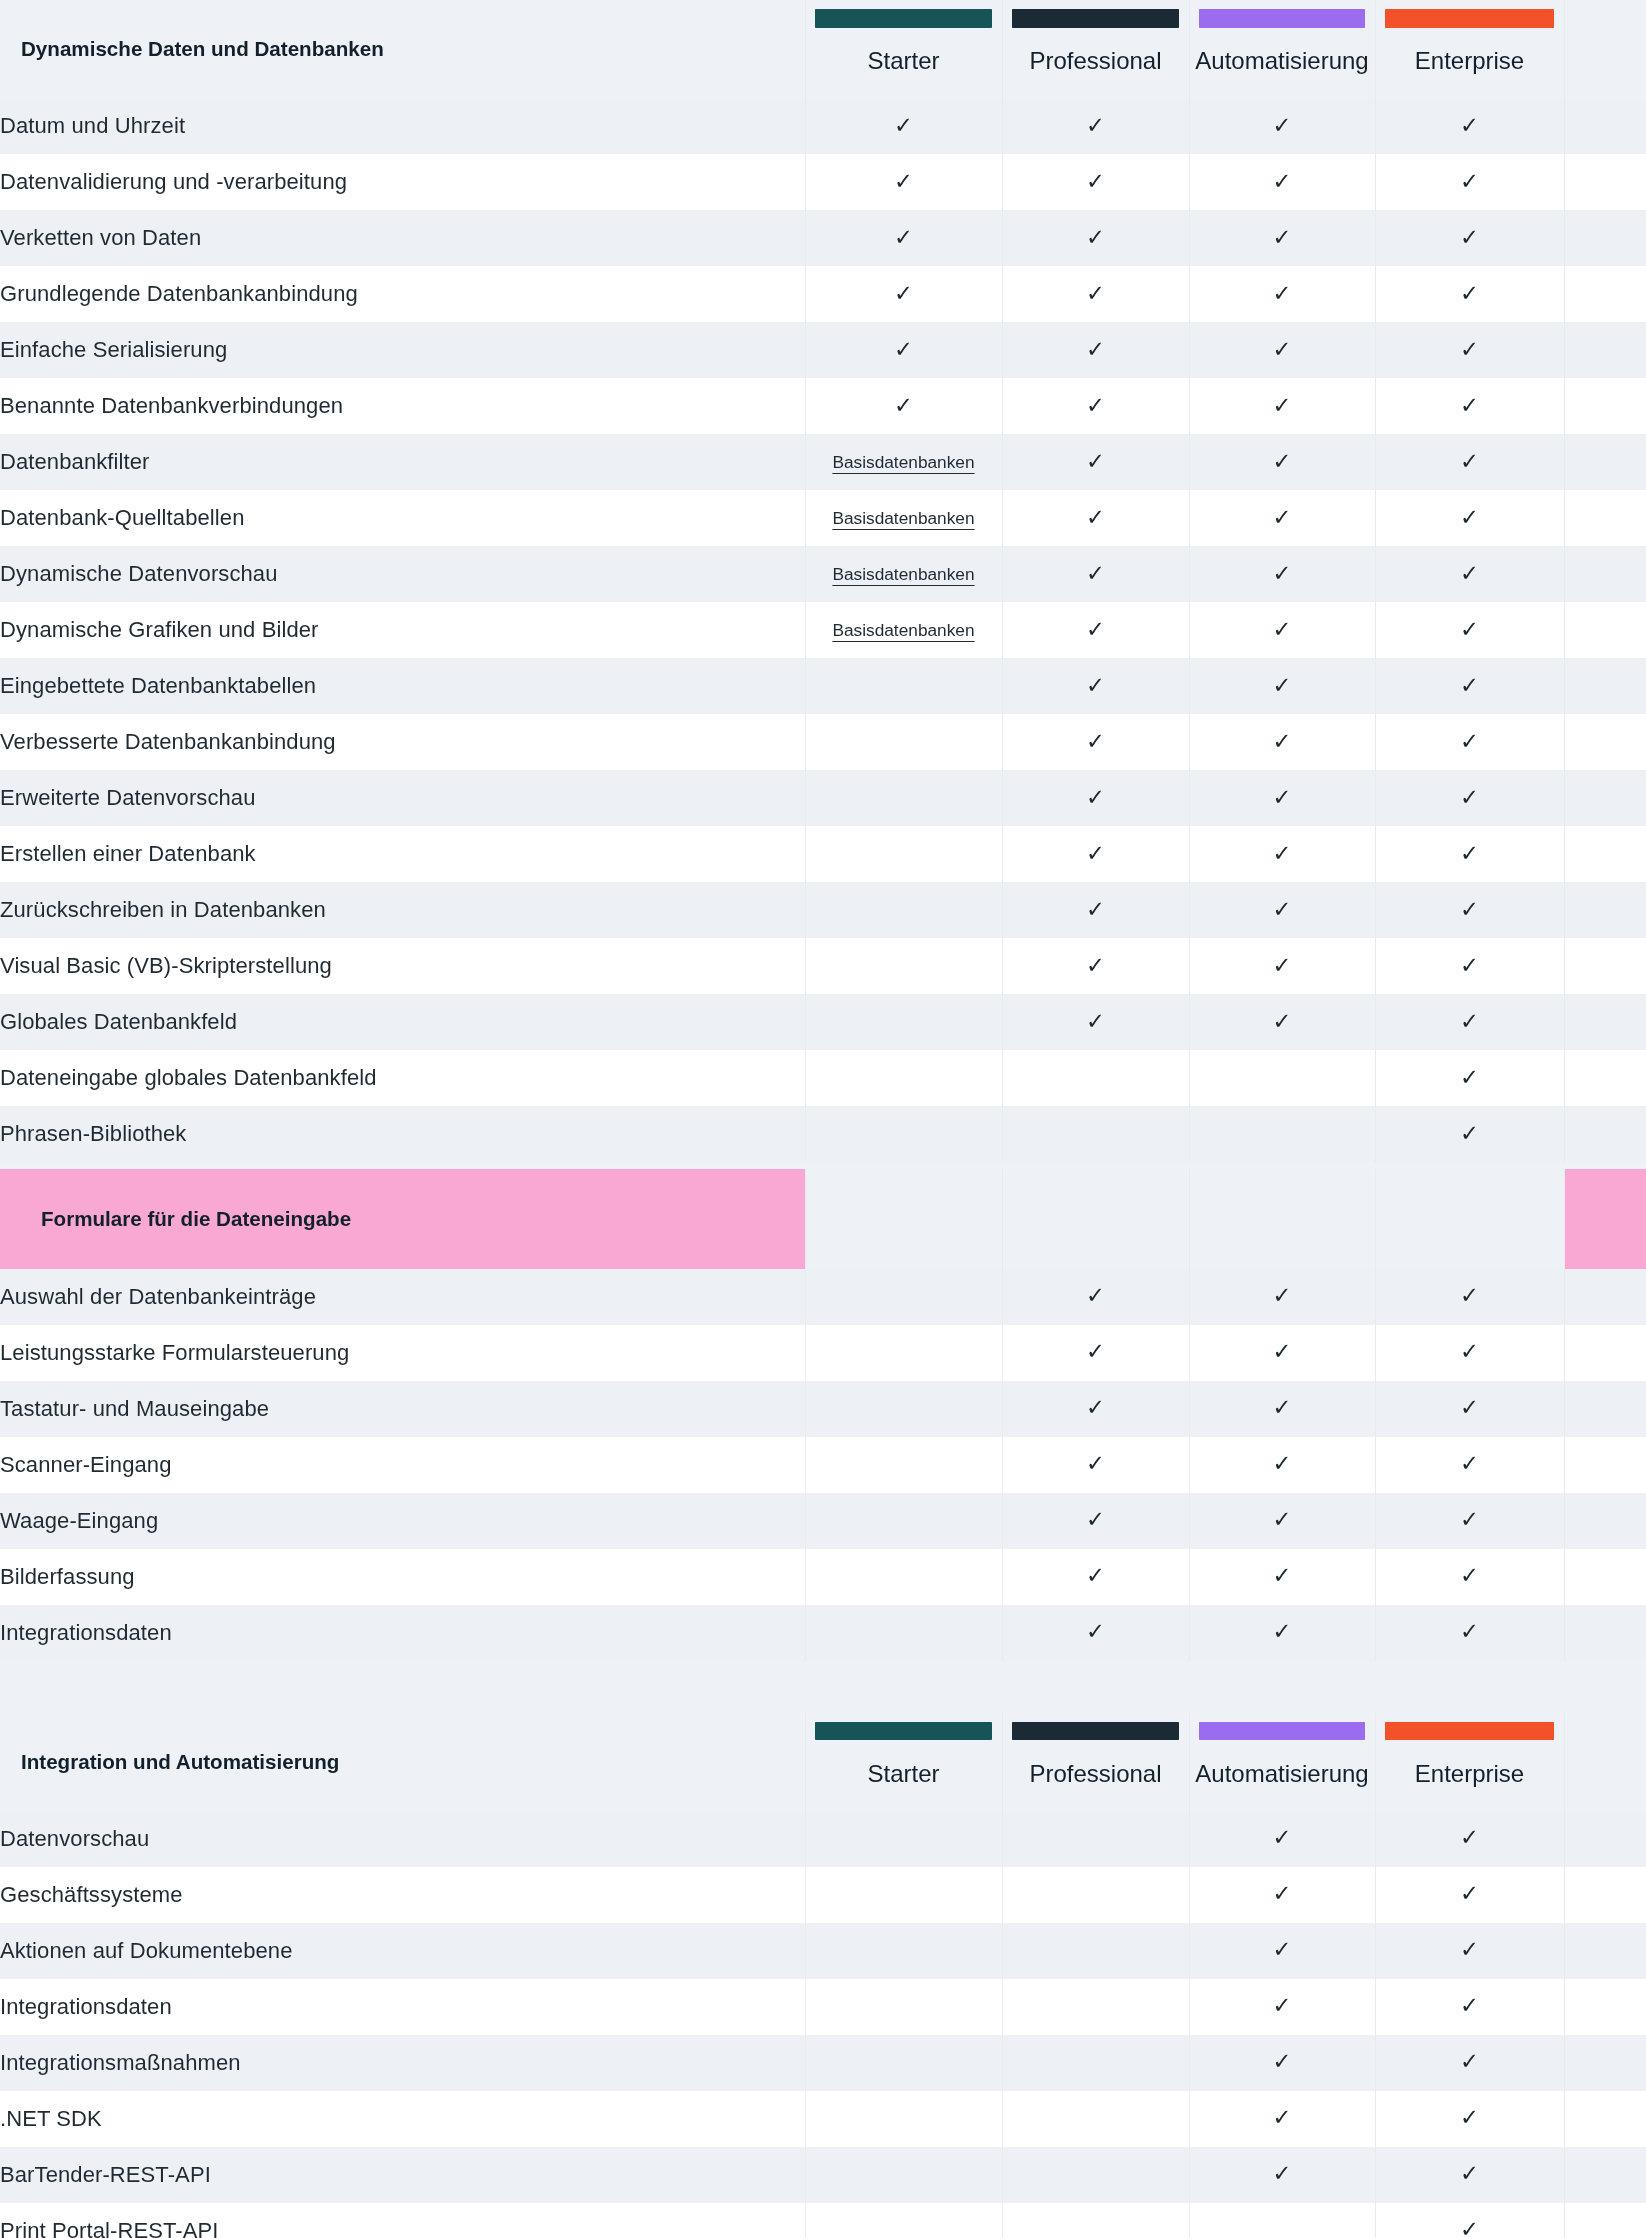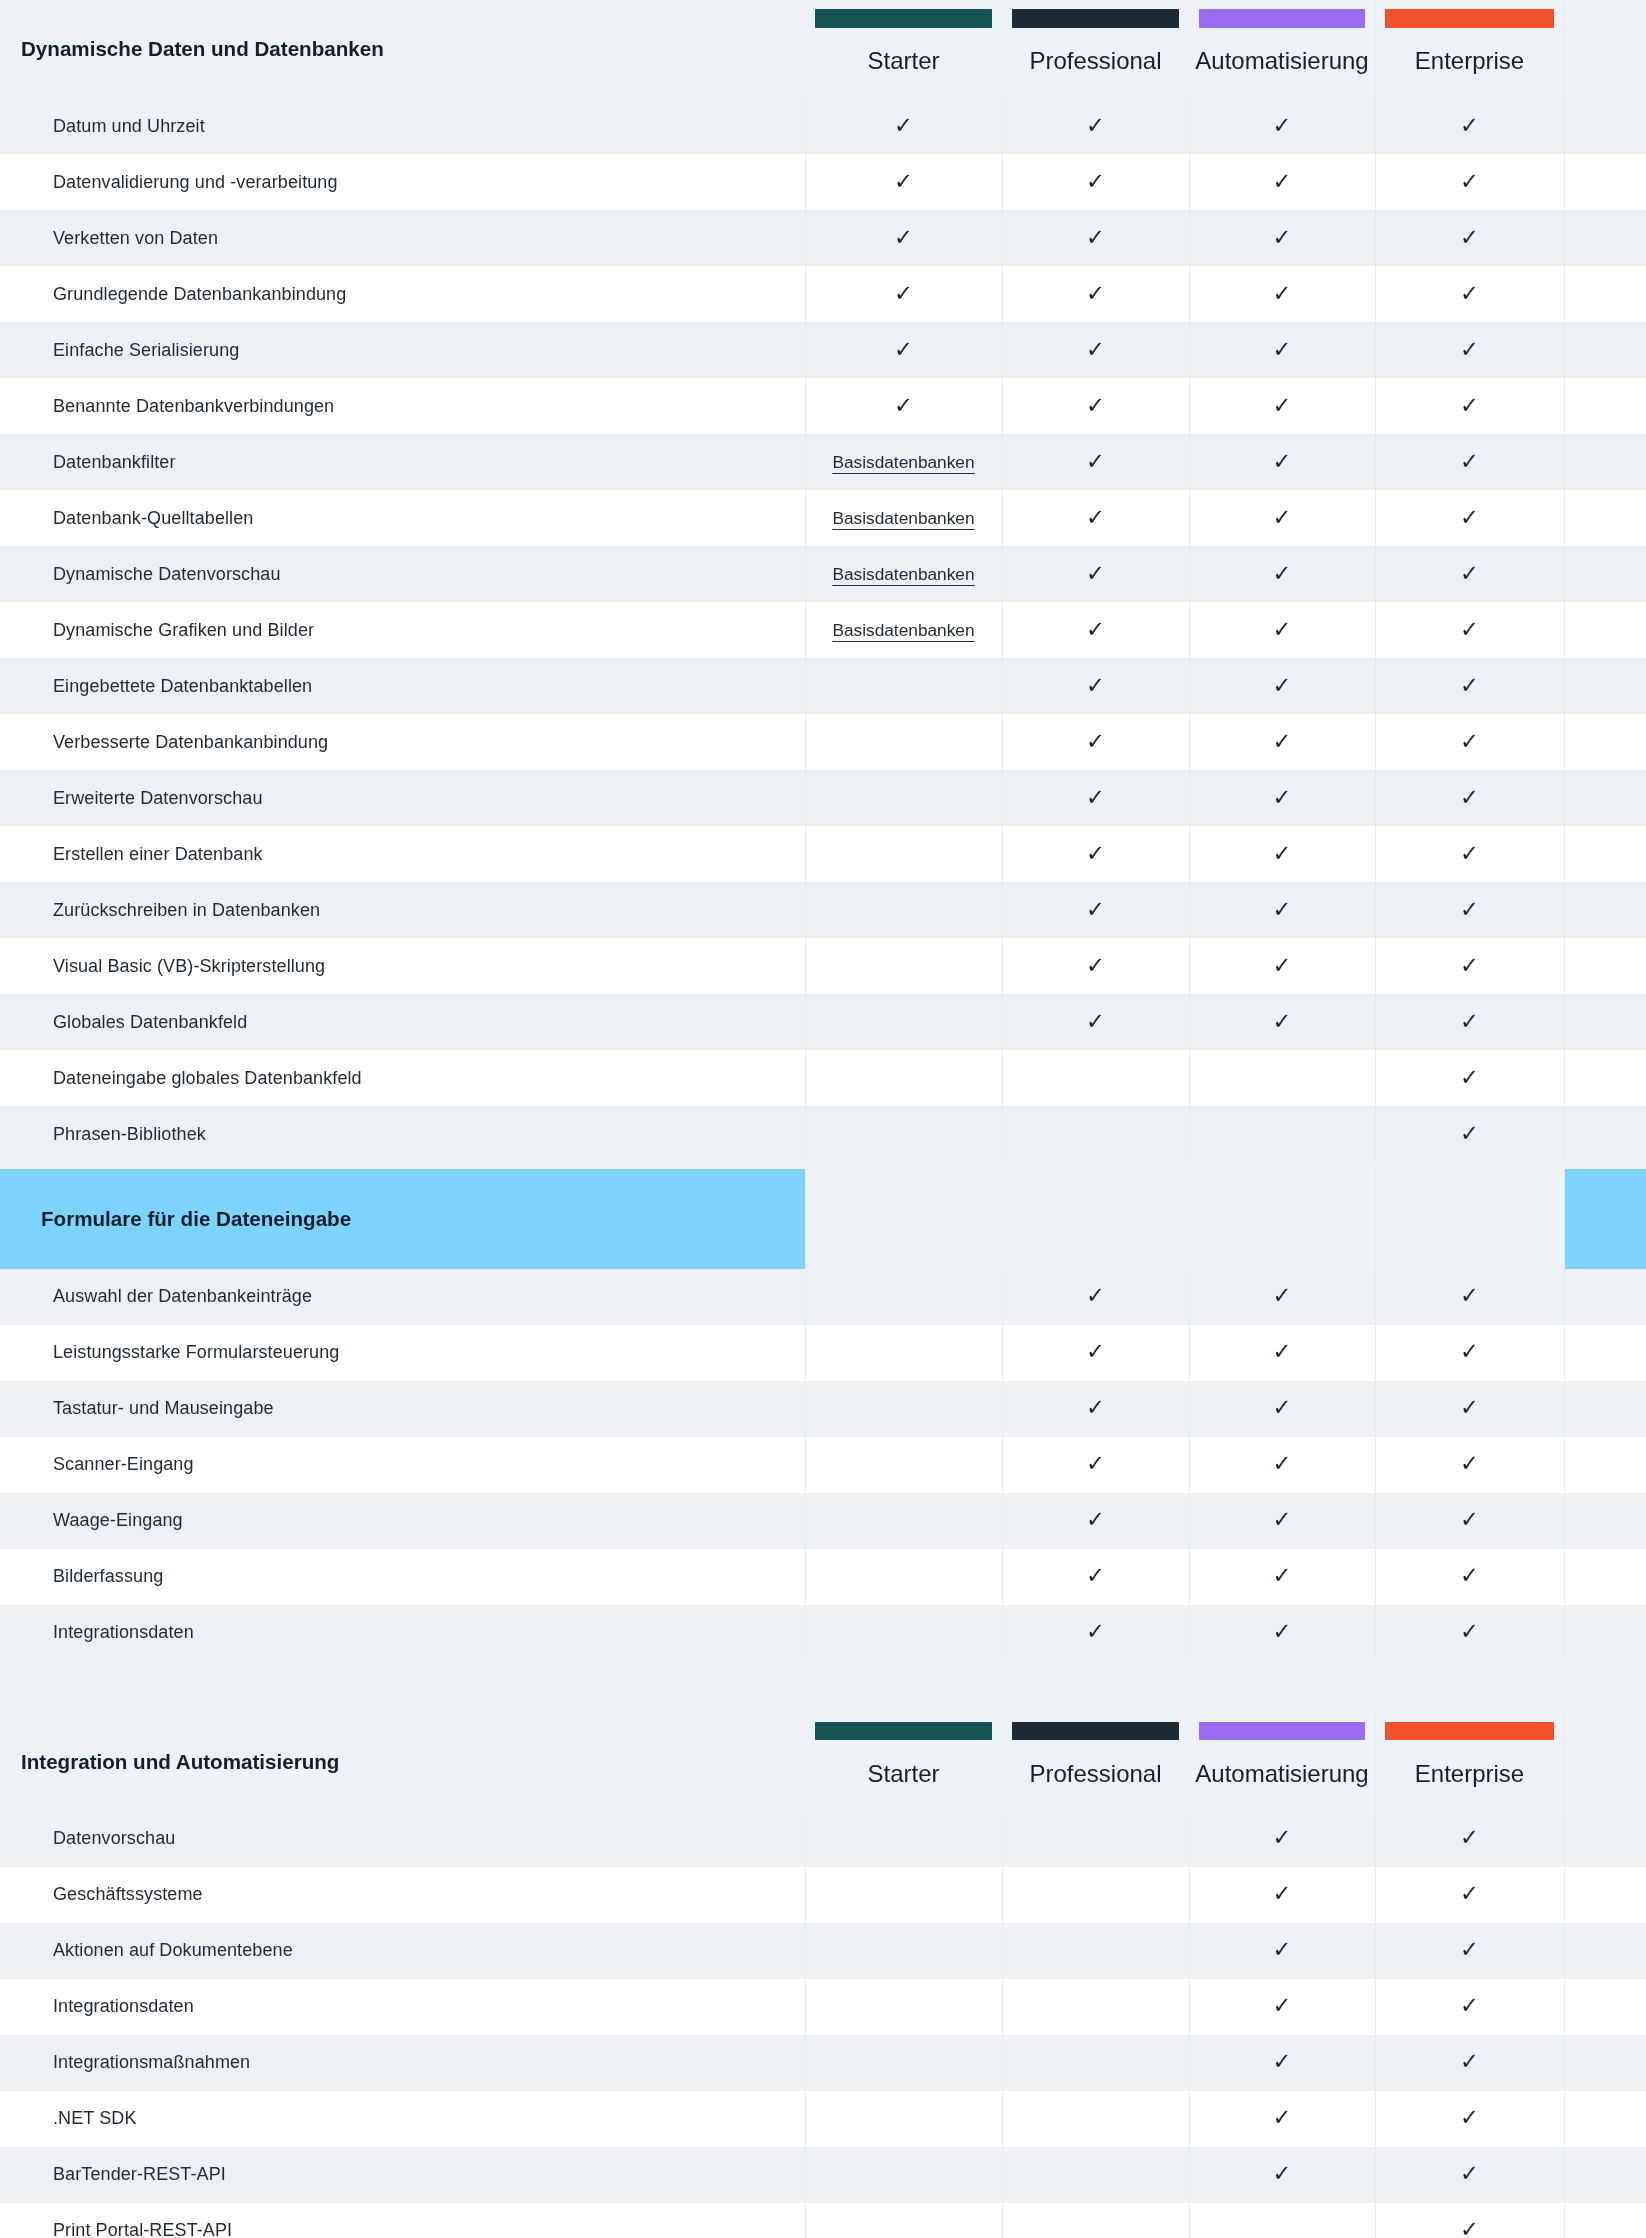--- a/index.html
+++ b/index.html
@@ -51,22 +51,21 @@
   }
 
   
   .rowbg-alt .cell{ background:#edf1f6; }
   .rowbg-white .cell{ background:#ffffff; }
 
   .cell{
     position:relative;
   }
   .cell-feat{
-    padding-left:53px;
-    font-size:18px;
+    font-size:22px;
     letter-spacing:0.1px;
     color:#1f2a33;
     white-space:nowrap;
   }
   .cell-mark{
     text-align:center;
     border-left:1.3px solid #e6ebf0;
   }
   .cell-last{
     border-left:1.3px solid #e6ebf0;
@@ -88,21 +87,21 @@
     text-underline-offset:4.6px;
     text-decoration-thickness:1.3px;
     cursor:pointer;
     white-space:nowrap;
     margin-top:10px;
   }
 
   
   tr.sec{height:100px;}
   tr.sec td{background:#eef2f6;}
-  tr.sec td.cell{background:#7dd3fc;}
+  tr.sec td.cell{background:#f9a8d4;}
   .sec-title{
     padding-left:41px;
     font-size:20.6px;
     font-weight:bold;
     color:#12202b;
     white-space:nowrap;
   }
 
   
   tr.plans{height:98px;}

